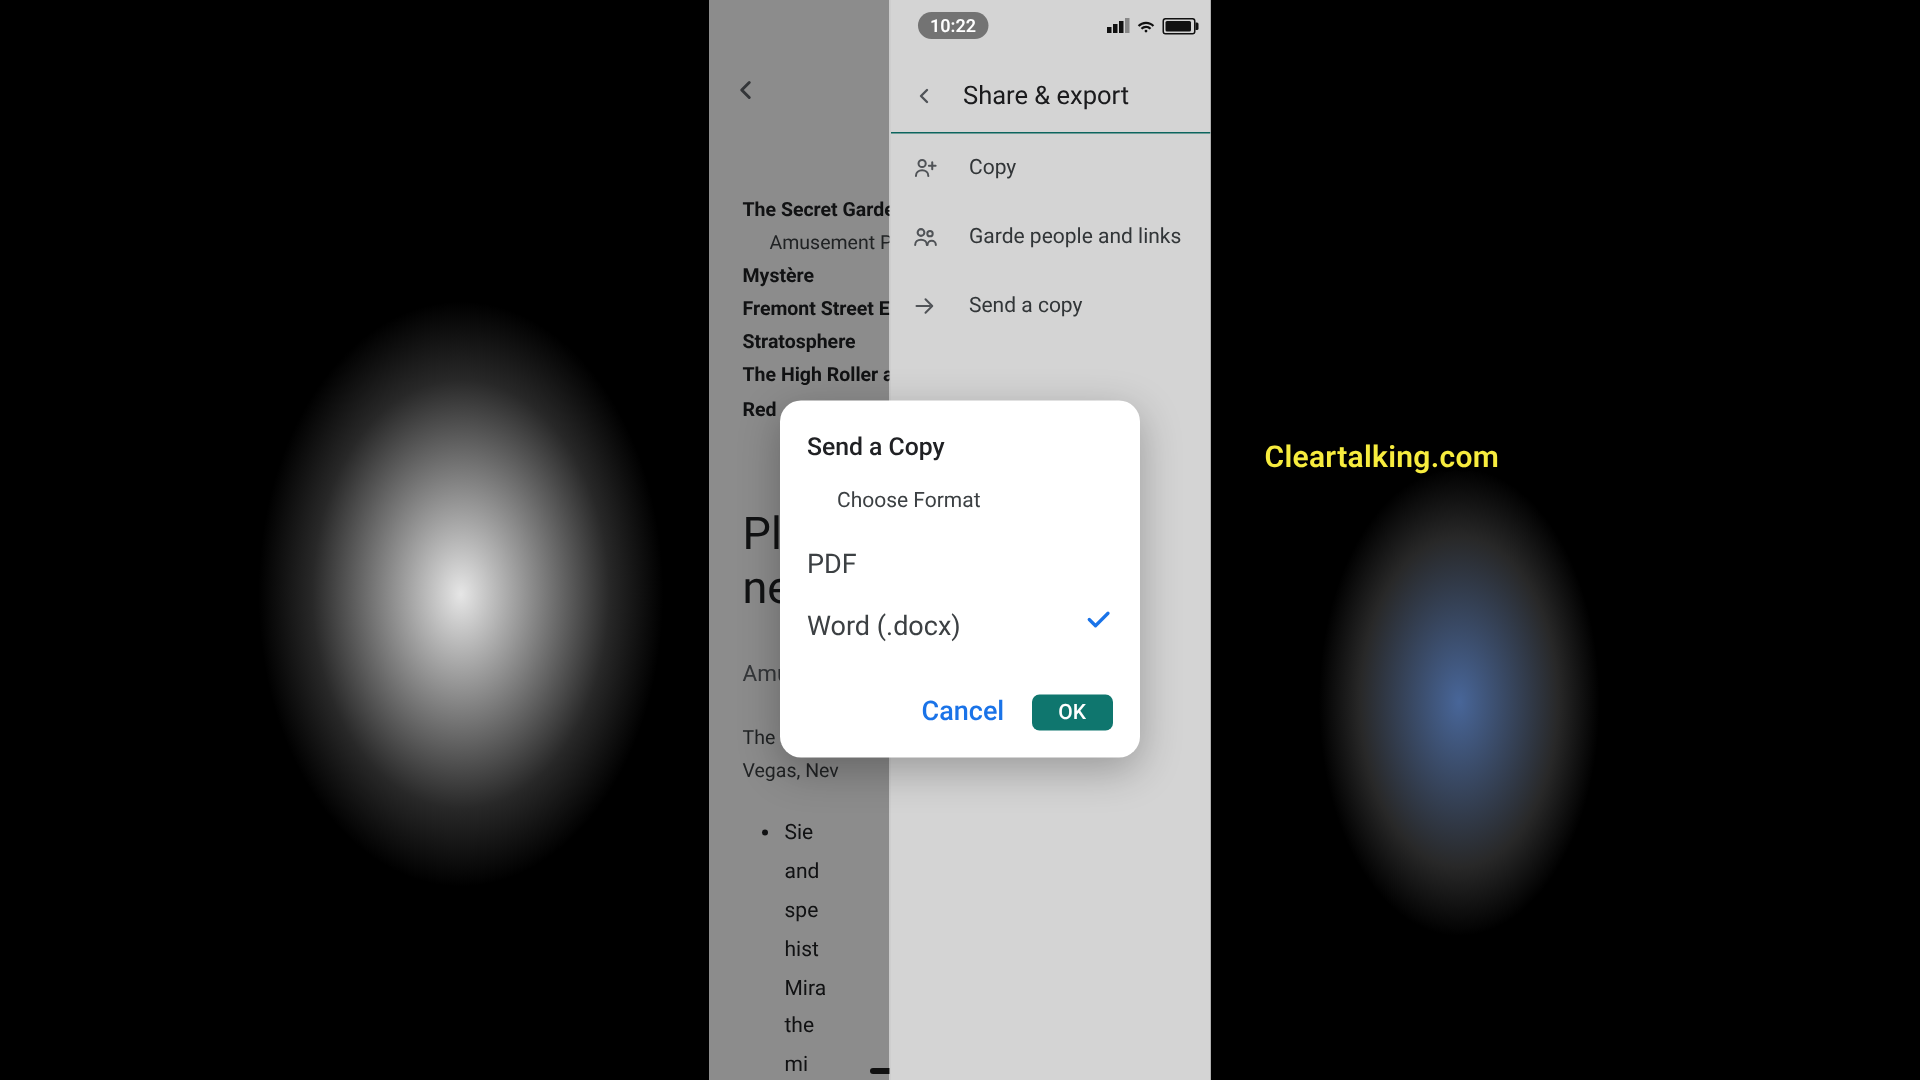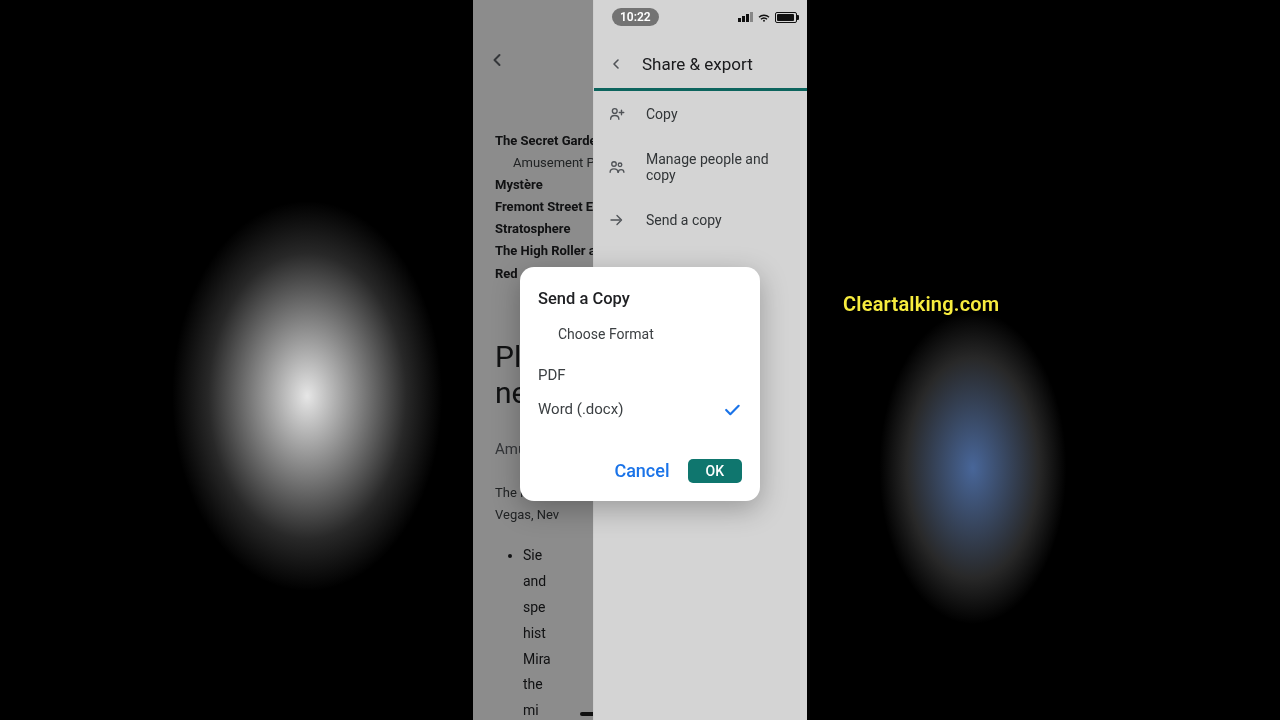--- a/index.html
+++ b/index.html
@@ -79,21 +79,21 @@
     border-left:1px solid rgba(0,0,0,0.06);
     z-index:3;
   }
   .scrim-under-panel{  
     position:absolute; inset:0; background:rgba(0,0,0,0.03); pointer-events:none;
   }
   .panel-dim { position:absolute; inset:0; background:rgba(0,0,0,0.12); z-index:4; pointer-events:none;}
   .panel-header {
     display:flex; align-items:center; gap:18px;
     padding: 54px 12px 14px 14px;
-    border-bottom:3px solid #0f766e;
+    border-bottom:1px solid #0f766e;
     color:#202124; font-size:17px;
   }
   .panel-header .chev { width:16px; height:16px; color:#5f6368;}
   .panel-item {
     display:flex; align-items:center; gap:20px;
     padding: 14px 14px;
     color:#3c4043; font-size:14px;
   }
   .panel-item .ico { width:18px; height:18px; color:#5f6368; flex:0 0 18px; display:flex; align-items:center; justify-content:center;}
   .panel-item .ico svg{ width:100%; height:100%;}
@@ -104,21 +104,21 @@
     left: 47px; top: 267px;
     width: 240px;
     background:#fff;
     border-radius:14px;
     box-shadow: 0 8px 28px rgba(0,0,0,0.28);
     z-index: 10;
     padding: 22px 18px 14px 18px;
   }
   .modal .title { font-size:16.5px; font-weight:500; color:#202124; margin-bottom:18px;}
   .modal .subtitle { font-size:14px; color:#3c4043; margin-bottom:16px;margin-left:20px;}
-  .modal .opt { display:flex; align-items:flex-start; justify-content:space-between; font-size:15px; color:#3c4043; padding:8px 0;}
+  .modal .opt { display:flex; align-items:flex-end; justify-content:space-between; font-size:18px; color:#3c4043; padding:8px 0;}
   .modal .opt .check { color:#1a73e8; font-size:18px; }
   .modal .opt .check svg{ width:20px; height:20px;}
   .modal .actions { display:flex; justify-content:flex-end; align-items:center; gap:14px; margin-top:22px;}
   .modal .btn-text { color:#1a73e8; font-size:18px; font-weight:500; padding:6px 4px; cursor:pointer;}
   .modal .btn-fill { background:#0f766e; color:#fff; font-size:14px; font-weight:500; padding:4px 18px; border-radius:5px; cursor:pointer;}
 
   .watermark {
     position:absolute;
     left: 843px; top: 292px;
     color:#f7ec3e;
@@ -200,21 +200,21 @@
       </div>
       <div class="panel-item">
         <span class="ico">
           <svg viewBox="0 0 24 24" fill="none" stroke="currentColor" stroke-width="1.8" stroke-linecap="round" stroke-linejoin="round">
               <circle cx="8" cy="8" r="3"></circle>
               <circle cx="16" cy="9" r="2.4"></circle>
               <path d="M2.8 19c0-2.8 2.3-4.6 5.2-4.6s5.2 1.8 5.2 4.6"></path>
               <path d="M13.8 19c0-2.2 1.7-3.6 3.7-3.6s3.7 1.4 3.7 3.6"></path>
             </svg>
         </span>
-        <span>Manage people and copy</span>
+        <span>Garde people and links</span>
       </div>
       <div class="panel-item">
         <span class="ico">
           <svg viewBox="0 0 24 24" fill="none" stroke="currentColor" stroke-width="1.8" stroke-linecap="round" stroke-linejoin="round">
               <path d="M4 12h12"></path>
               <path d="M12 6c2 2 4 4 6 6-2 2-4 4-6 6"></path>
             </svg>
         </span>
         <span>Send a copy</span>
       </div>

